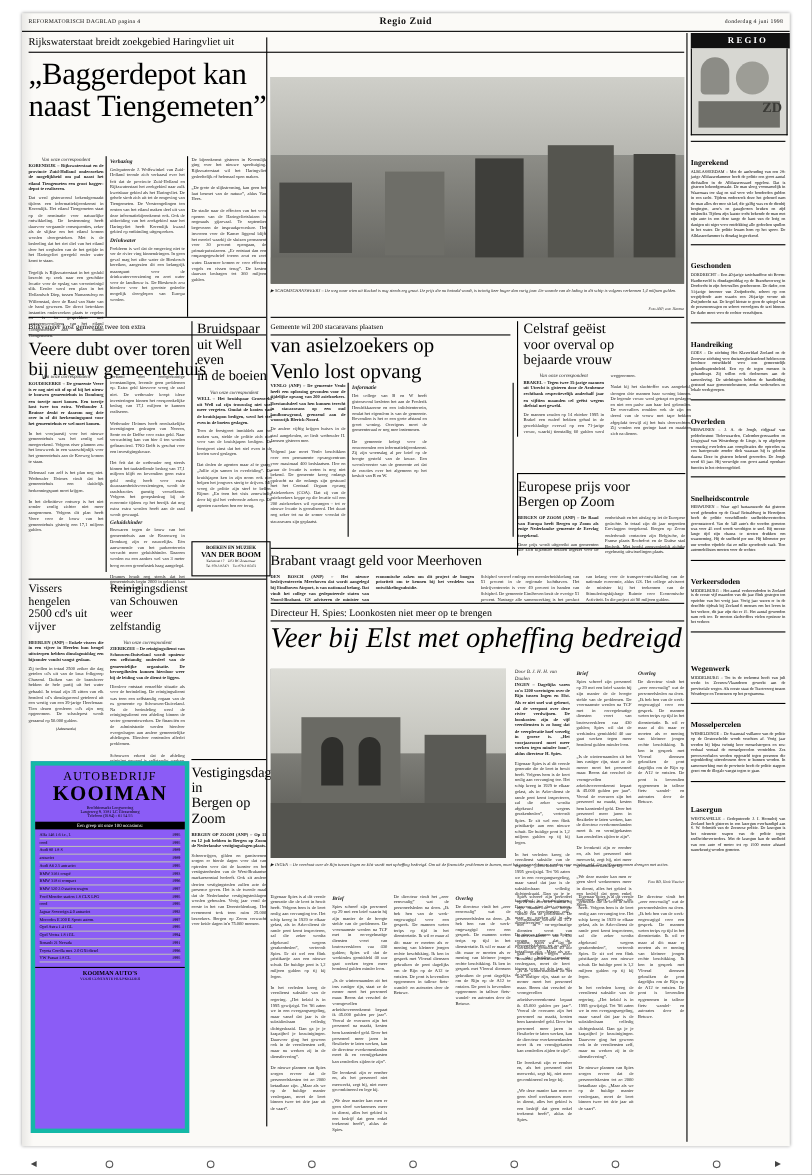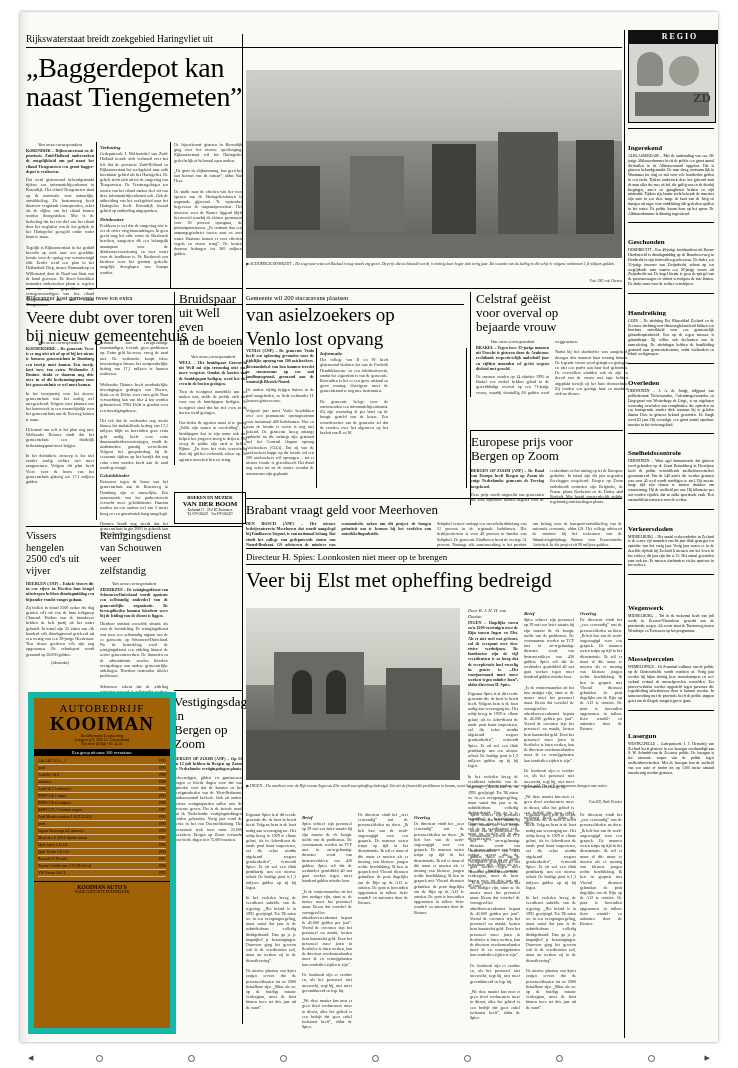--- a/index.html
+++ b/index.html
@@ -41,36 +41,41 @@
     -webkit-hyphens:auto;hyphens:auto;}
   .body p{margin:0 0 3px 0;}
   .sub{font-weight:bold;font-size:5px;margin:3px 0 1px;font-style:italic;}
   .cap{font-size:4px;line-height:5px;font-style:italic;color:#222;}
   .photo{background:#9a9a95;position:relative;overflow:hidden;}
   .photo .sky{position:absolute;left:0;top:0;right:0;height:38%;background:linear-gradient(#cfcfc9,#b6b6b0);}
   .photo .ground{position:absolute;left:0;bottom:0;right:0;height:62%;background:linear-gradient(#8d8d87,#5f5f5a);}
   .photo .water{position:absolute;left:0;top:38%;right:0;height:16%;background:#7d8a8e;}
   .blk{position:absolute;background:#4a4a46;}
   .box{border:0.5px solid #000;}
-  .ad{border:6px solid #14b8a6;background:#a16207;}
+  .ad{border:4px solid #14b8a6;background:#8b5cf6;}
   .center{text-align:center;}
   .rail-title{font-size:7px;font-weight:bold;margin:12px 0 2px;}
   .rail-body{font-size:3.8px;line-height:4.8px;text-align:justify;}
   .logo-regio{background:#111;color:#fff;text-align:center;font-weight:bold;}
   .crease{position:absolute;top:0;bottom:0;width:10px;background:linear-gradient(90deg,rgba(0,0,0,.07),rgba(0,0,0,0));}
   .bottomdots{position:absolute;bottom:2px;left:0;width:738px;height:14px;}
   .dot{position:absolute;width:5px;height:5px;border:0.5px solid #555;border-radius:50%;}
   .arrowL,.arrowR{position:absolute;font-size:7px;color:#444;}
 </style>
 </head>
 <body>
 
 <div class="page">
   <div class="sheet">
 
+    <div class="masthead">
+      <div class="left">REFORMATORISCH DAGBLAD pagina 4</div>
+      <div class="center">Regio Zuid</div>
+      <div class="right">donderdag 4 juni 1998</div>
+    </div>
 
     <div class="content">
 
       <div style="position:absolute;left:2px;top:4px;width:596px;">
         <div class="kicker" style="border-bottom:0.5px solid #000;padding-bottom:2px;">Rijkswaterstaat breidt zoekgebied Haringvliet uit</div>
         <h1 class="head hl-xl" style="margin-top:5px;">„Baggerdepot kan</h1>
         <h1 class="head hl-xl">naast Tiengemeten”</h1>
       </div>
 
       <div class="photo" style="position:absolute;left:222px;top:40px;width:376px;height:188px;">
@@ -316,21 +321,21 @@
         <h1 class="head hl-m">Brabant vraagt geld voor Meerhoven</h1>
         <div class="body" style="margin-top:4px;column-count:4;column-gap:6px;">
           <p style="font-weight:bold">DEN BOSCH (ANP) – Het nieuwe bedrijventerrein Meerhoven dat wordt aangelegd bij Eindhoven Airport, is van nationaal belang. Dat vindt het college van gedeputeerde staten van Noord-Brabant. GS adviseren de minister van economische zaken om dit project de boogen prioriteit om te kennen bij het verdelen van ontwikkelingsubsidie.</p>
           <p>Schiphol verroef omlopp een meerderheidsbelang van 51 procent in de regionale luchthaven. Het bedrijventerrein is voor 49 procent in handen van Schiphol. De gemeente Eindhoven bezit de overige 51 procent. Nastrage alle samenwerking is het product van belang voor de transport-ontwikkeling van de nationale economie, aldus GS. Het college adviseert de minister bij het toekennen van de Stimuleringsbijdrage Ruimte voor Economische Activiteit. In die project zit 90 miljoen gulden.</p>
         </div>
       </div>
 
       <div class="hr" style="top:518px;left:222px;width:376px;"></div>
       <div style="position:absolute;left:222px;top:522px;width:376px;">
         <div class="kicker" style="font-size:9px;border-bottom:0.5px solid #000;padding-bottom:1px;">Directeur H. Spies: Loonkosten niet meer op te brengen</div>
-        <h1 class="head" style="margin-top:4px;font-size:21px;line-height:22px;">Veer bij Elst met opheffing bedreigd</h1>
+        <h1 class="head" style="margin-top:4px;font-size:26px;line-height:22px;font-style:italic;">Veer bij Elst met opheffing bedreigd</h1>
       </div>
 
       <div class="photo" style="position:absolute;left:222px;top:578px;width:214px;height:172px;">
         <div class="sky" style="height:45%;background:linear-gradient(#dcdcd6,#c2c2bb)"></div>
         <div class="ground" style="height:55%;background:linear-gradient(#7e7e78,#4d4d48)"></div>
         <div class="blk" style="left:28px;top:44px;width:90px;height:78px;background:#6a6a64;"></div>
         <div class="blk" style="left:46px;top:62px;width:20px;height:44px;background:#2f2f2c;border-radius:10px 10px 0 0;"></div>
         <div class="blk" style="left:80px;top:62px;width:20px;height:44px;background:#2f2f2c;border-radius:10px 10px 0 0;"></div>
         <div class="blk" style="left:140px;top:60px;width:56px;height:62px;background:#5a5a55;"></div>
         <div class="blk" style="left:0;top:122px;width:214px;height:50px;background:#54544f;"></div>

